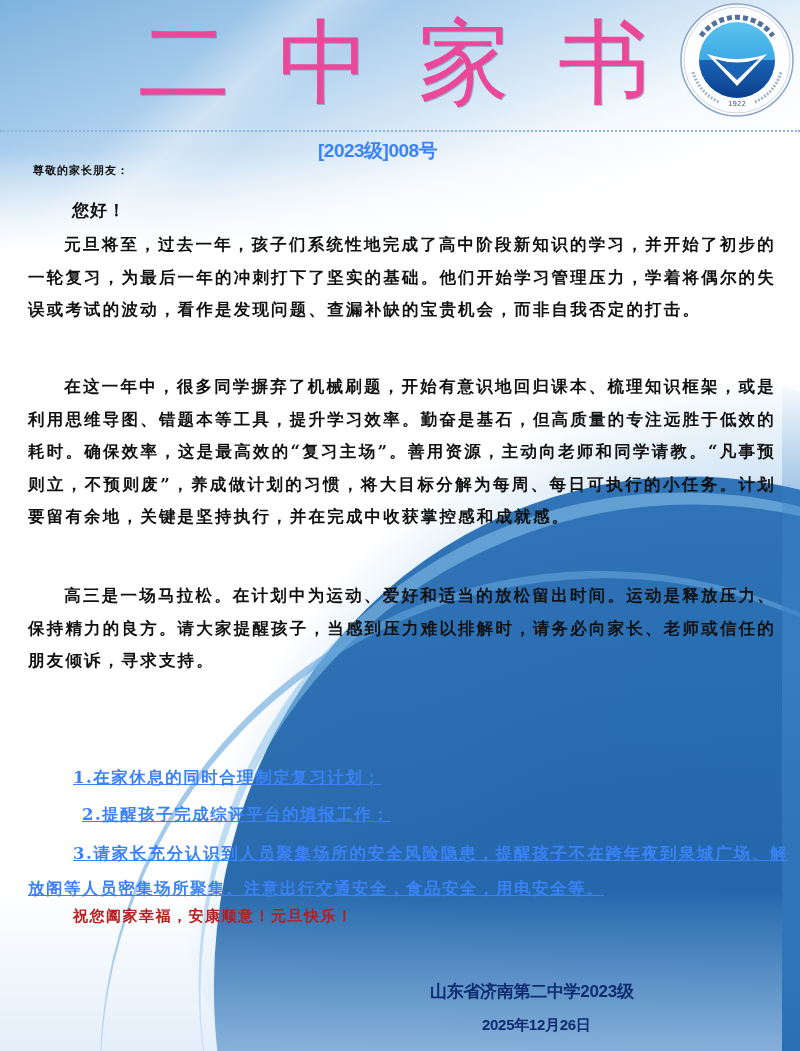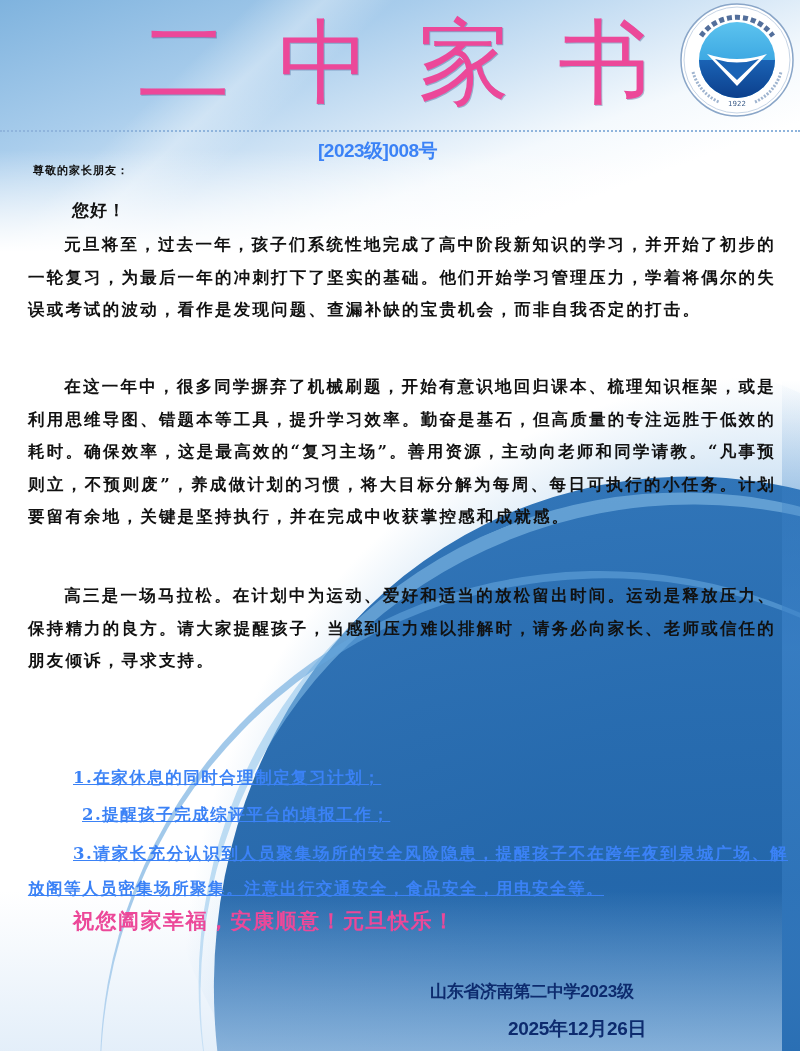--- a/index.html
+++ b/index.html
@@ -102,32 +102,32 @@
     }
     .notice-item {
       position: absolute; font-size: 16.5px; font-weight: bold; color: #3b82f6;
       letter-spacing: 1.5px; line-height: 32px; text-decoration: underline;
     }
     .notice-1 { left: 73px; top: 762px; }
     .notice-2 { left: 73px; top: 799px; margin-left: 9px; }
     .notice-3 { left: 28px; top: 836px; width: 760px; text-indent: 45px; text-align: justify; line-height: 35px; }
     .closing {
       position: absolute; left: 73px; top: 907px;
-      font-size: 21px; font-weight: bold; color: #ec4899; letter-spacing: 1.5px;
+      font-size: 15px; font-weight: bold; color: #b91c1c; letter-spacing: 1.5px;
     }
 
     .signature {
       position: absolute; left: 430px; top: 980px;
       font-family: "Liberation Sans", "DejaVu Sans", sans-serif;
       font-size: 17px; font-weight: bold; color: #0d2b6e; letter-spacing: -0.3px;
     }
     .date {
-      position: absolute; left: 508px; top: 1016px;
+      position: absolute; left: 482px; top: 1016px;
       font-family: "Liberation Sans", "DejaVu Sans", sans-serif;
-      font-size: 19px; font-weight: bold; color: #0d2b6e; letter-spacing: -0.3px;
+      font-size: 15px; font-weight: bold; color: #0d2b6e; letter-spacing: -0.3px;
     }
   </style>
 </head>
 <body>
 
 <div class="bg">
   <div class="bg-top"></div>
   <div class="bg-top-streak1"></div>
   <div class="bg-top-fade"></div>
   <div class="bg-wave-light"></div>

